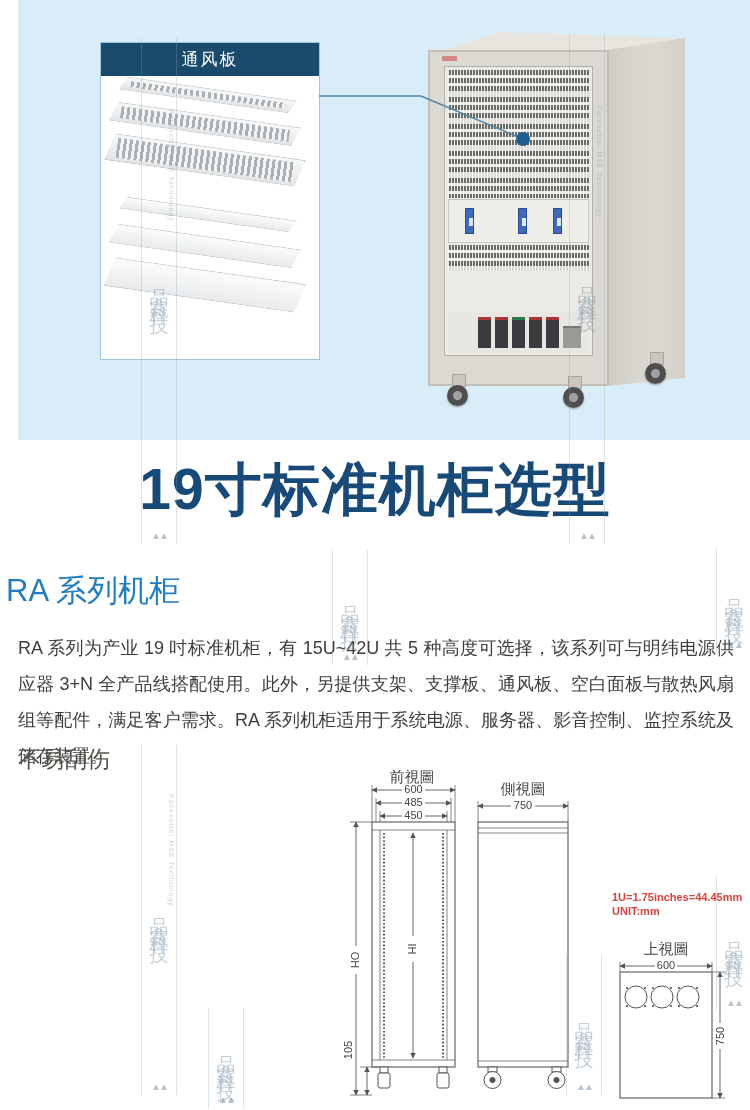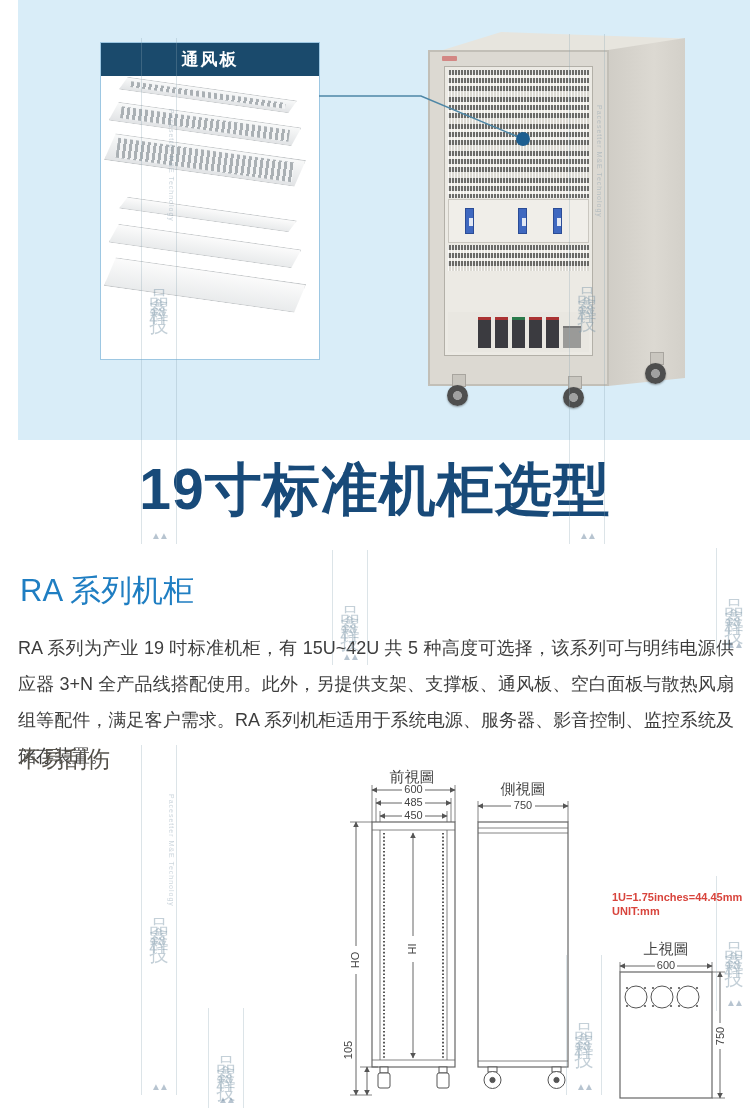--- a/index.html
+++ b/index.html
@@ -5,21 +5,21 @@
   html,body{margin:0;padding:0;background:#ffffff;}
   .page{position:relative;width:750px;height:1110px;margin:0 auto;background:#ffffff;
         font-family:"Liberation Sans","DejaVu Sans",sans-serif;overflow:hidden;}
 
   
   .hero{position:absolute;left:18px;top:0;right:0;height:440px;background:#d9edf8;}
 
   
   .panel-card{position:absolute;left:82px;top:42px;width:218px;height:316px;
               background:#ffffff;border:1px solid #9dc7e2;}
-  .panel-card .hd{height:33px;background:#1a4a6c;color:#fff;font-size:17px;font-weight:bold;
+  .panel-card .hd{height:33px;background:#1a4a6c;color:#fff;font-size:17px;font-weight:normal;
                   display:flex;align-items:center;justify-content:center;letter-spacing:2px;}
   .panel-area{position:relative;height:120px;overflow:hidden;}
   .panel-area.blank{height:128px;}
   .ppanel{position:absolute;background:linear-gradient(#f8f9f9,#e2e4e6);
           border:1px solid #c6c9cb;clip-path:polygon(4% 0,100% 0,96% 100%,0 100%);
           transform:rotate(8deg);}
   .ppanel.vent::after{content:"";position:absolute;inset:3px 10px;
           background:repeating-linear-gradient(90deg,#aab0b4 0 3px,#f3f4f5 3px 6px);}
   .ppanel.blankp{background:linear-gradient(#fbfbfb,#e9ebec);}
 
@@ -58,21 +58,21 @@
   .caster::after{content:"";position:absolute;bottom:0;left:1px;width:21px;height:21px;border-radius:50%;
                  background:radial-gradient(circle at 50% 50%,#a0a0a0 0 28%,#4e4e4e 32% 100%);
                  box-shadow:0 1px 2px rgba(0,0,0,.35);}
   .cst1{left:18px;top:348px;}
   .cst2{left:134px;top:350px;}
   .cst3{left:216px;top:326px;}
 
   
   .main-title{position:absolute;left:0;top:452px;width:750px;text-align:center;
               font-size:57px;font-weight:bold;color:#184a79;letter-spacing:1px;}
-  .series-heading{position:absolute;left:20px;top:570px;font-size:31px;color:#1f7ec2;}
+  .series-heading{position:absolute;left:6px;top:570px;font-size:31px;color:#1f7ec2;}
   .series-desc{position:absolute;left:18px;top:630px;width:716px;font-size:18px;line-height:36px;
                color:#3d3d3d;text-align:justify;margin:0;}
   .features-heading{position:absolute;left:18px;top:744px;font-size:23px;color:#55524b;font-weight:500;}
   .features-list{position:absolute;left:18px;top:778px;width:328px;margin:0;padding:0;list-style:none;
                  font-size:17.5px;line-height:30px;color:#55534c;}
   .feature-item{padding-left:16px;text-indent:-16px;}
   .feature-item::before{content:"· ";}
 
   
   .drawings-svg{position:absolute;left:340px;top:760px;}

